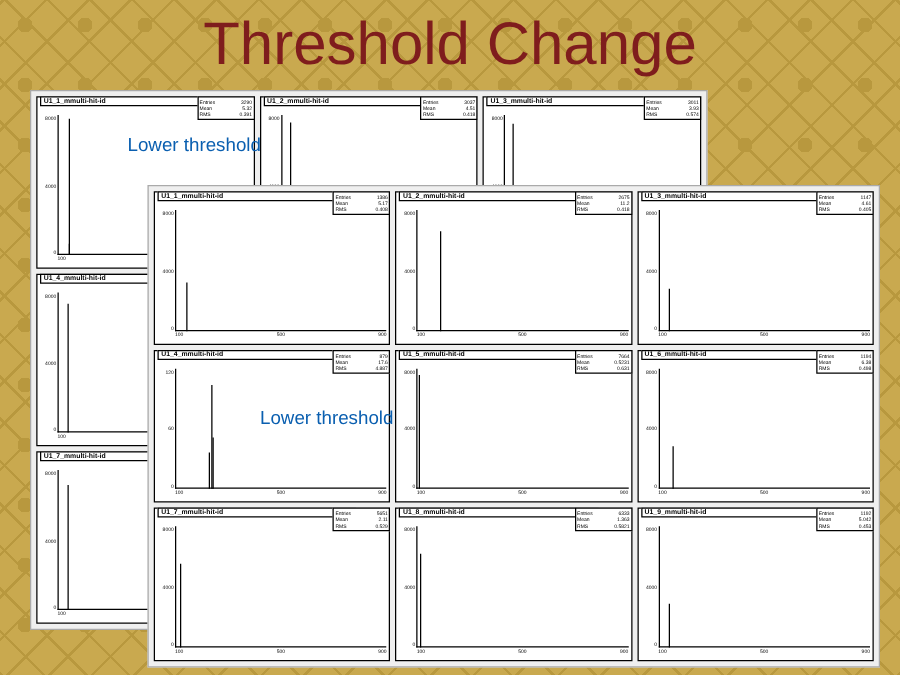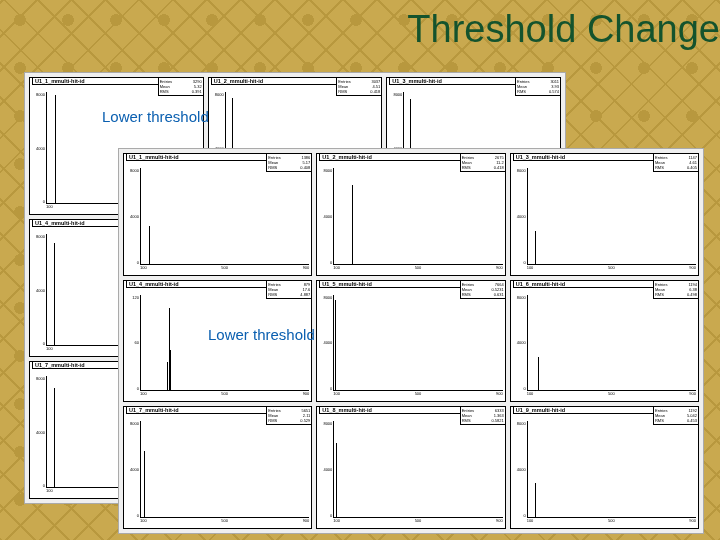--- a/index.html
+++ b/index.html
@@ -2,21 +2,21 @@
 <html><head>
 <meta charset="utf-8">
 <style>
 html,body{margin:0;padding:0}
 body{width:720px;height:540px;font-family:"Segoe UI",Arial,sans-serif;position:relative;overflow:hidden;background:#c9a94f}
 .bg-pattern{position:absolute;inset:0;background:
  repeating-linear-gradient(45deg,#b8983e 0 2px,transparent 2px 24px),
  repeating-linear-gradient(-45deg,#b8983e 0 2px,transparent 2px 24px),
  radial-gradient(circle at 20px 20px,#b8983e 6px,transparent 6px) 0 0/48px 48px,
  #c9a94f}
-.title{position:absolute;width:100%;text-align:right;top:8px;font-size:38px;color:#14532d;font-weight:400}
+.title{position:absolute;width:100%;text-align:center;top:8px;font-size:48px;color:#7f1d1d;font-weight:400}
 .canvas{position:absolute;background:#efefef;border:1px solid #aaa}
 .canvas.back{left:24px;top:72px;width:540px;height:430px}
 .canvas.front{left:118px;top:148px;width:584px;height:384px}
 .grid{position:absolute;inset:4px;display:grid;grid-template-columns:repeat(3,1fr);grid-template-rows:repeat(3,1fr);gap:4px}
 .panel{background:#fff;border:1px solid #000;position:relative;font-size:4px;color:#000}
 .ptitle{position:absolute;top:-1px;left:2px;right:26px;background:#fff;border:1px solid #000;padding:0 2px;font-size:5.5px;font-weight:700;white-space:nowrap;overflow:hidden}
 .stats{position:absolute;top:-1px;right:-1px;width:42px;background:#fff;border:1px solid #000;font-size:4px;line-height:5px;padding:1px}
 .stats div{display:flex;justify-content:space-between;white-space:nowrap}
 .plot{position:absolute;left:16px;right:2px;top:14px;bottom:10px}
 .xaxis,.yaxis{position:absolute;background:#000}

